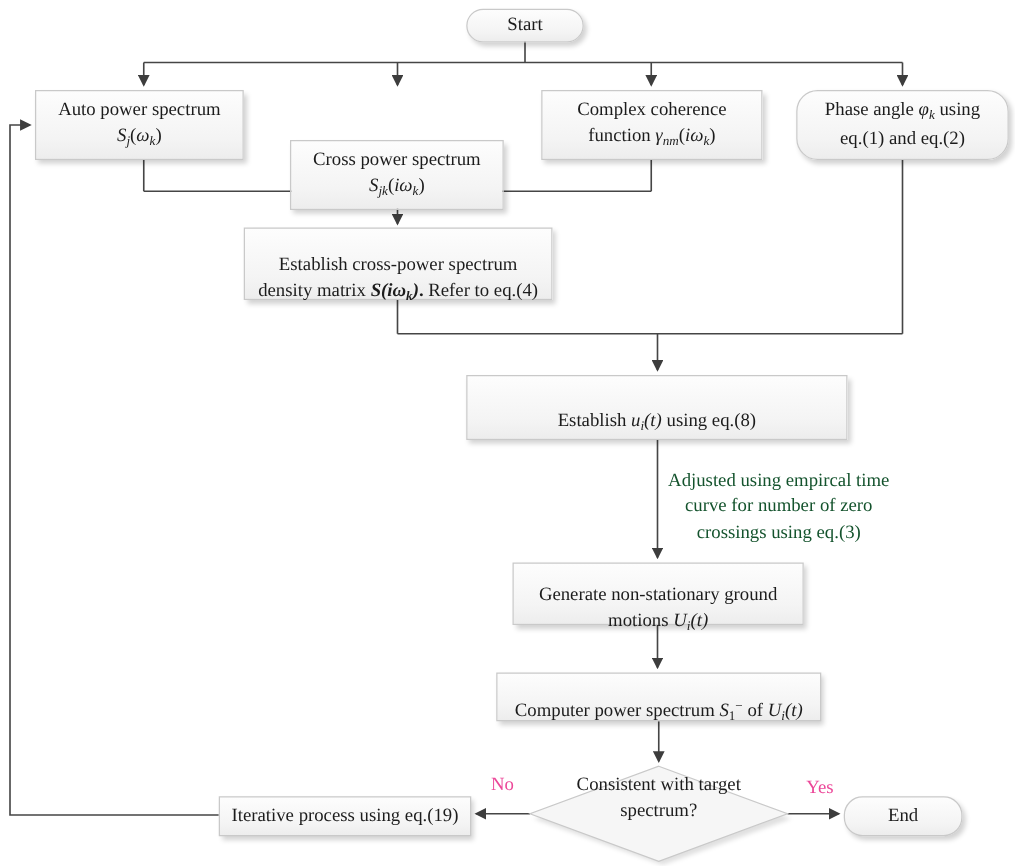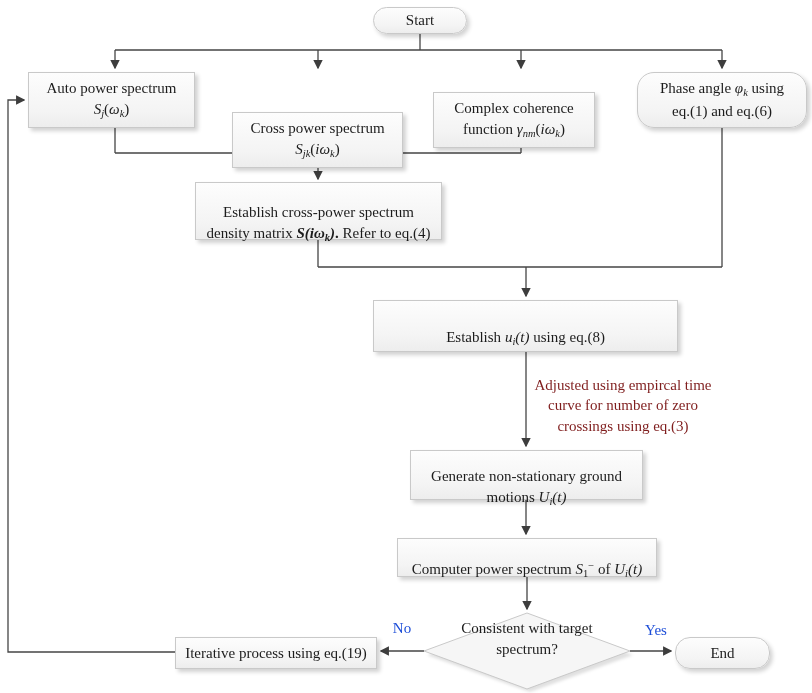--- a/index.html
+++ b/index.html
@@ -18,24 +18,24 @@
     box-sizing:border-box;padding:2px 6px;
   }
   .terminator{border-radius:15px;}
   .label-line{white-space:nowrap;}
   .wrapline{white-space:normal;margin-top:25px;}
   .i{font-style:italic;}
   .b{font-weight:bold;}
   .sub{font-size:0.70em;vertical-align:-0.30em;}
   .sup{font-size:0.70em;vertical-align:0.45em;}
   .edge-label{
-    position:absolute;text-align:center;font-size:15px;color:#1d4ed8;
+    position:absolute;text-align:center;font-size:15px;color:#ec4899;
   }
   .annotation{
-    position:absolute;text-align:center;line-height:1.35;color:#7f1d1d;
+    position:absolute;text-align:center;line-height:1.35;color:#14532d;
   }
   .diamond-text{
     position:absolute;display:flex;flex-direction:column;justify-content:flex-start;align-items:center;
     text-align:center;line-height:1.4;background:transparent;border:none;box-shadow:none;
   }
 </style>
 </head>
 <body>
 
 <div id="stage">
@@ -88,28 +88,28 @@
   <div class="node" style="left:28px;top:72px;width:167px;height:56px;">
     <div class="label-line">Auto power spectrum</div>
     <div class="label-line"><span class="i">S</span><span class="i sub">j</span><span>(</span><span class="i">ω</span><span class="i sub">k</span><span>)</span></div>
   </div>
 
   <div class="node" style="left:232px;top:72px;width:171px;height:56px;margin-top:40px;">
     <div class="label-line">Cross power spectrum</div>
     <div class="label-line"><span class="i">S</span><span class="i sub">jk</span><span>(</span><span class="i">iω</span><span class="i sub">k</span><span>)</span></div>
   </div>
 
-  <div class="node" style="left:433px;top:72px;width:162px;height:56px;margin-top:20px;">
+  <div class="node" style="left:433px;top:72px;width:177px;height:56px;">
     <div class="label-line">Complex coherence</div>
     <div class="label-line"><span>function </span><span class="i">γ</span><span class="i sub">nm</span><span>(</span><span class="i">iω</span><span class="i sub">k</span><span>)</span></div>
   </div>
 
   <div class="node" style="left:637px;top:72px;width:170px;height:56px;border-radius:17px;">
     <div class="label-line"><span>Phase angle </span><span class="i">φ</span><span class="i sub">k</span><span> using</span></div>
-    <div class="label-line">eq.(1) and eq.(6)</div>
+    <div class="label-line">eq.(1) and eq.(2)</div>
   </div>
 
   <div class="node" style="left:195px;top:182px;width:247px;height:58px;">
     <div class="wrapline"><span>Establish cross-power spectrum density matrix </span><span class="b i">S(iω</span><span class="b i sub">k</span><span class="b i">)</span><span class="b">.</span><span> Refer to eq.(4)</span></div>
   </div>
 
   <div class="node" style="left:373px;top:300px;width:305px;height:52px;">
     <div class="wrapline"><span>Establish </span><span class="i">u</span><span class="i sub">i</span><span class="i">(t)</span><span> using eq.(8)</span></div>
   </div>
 

